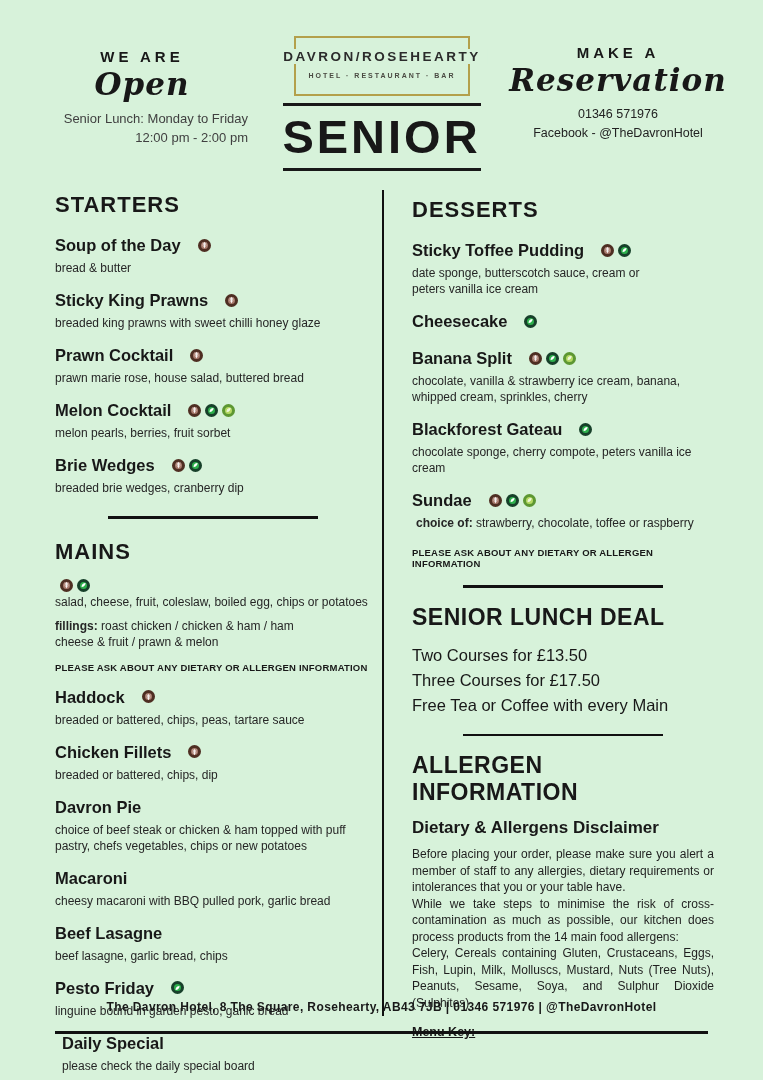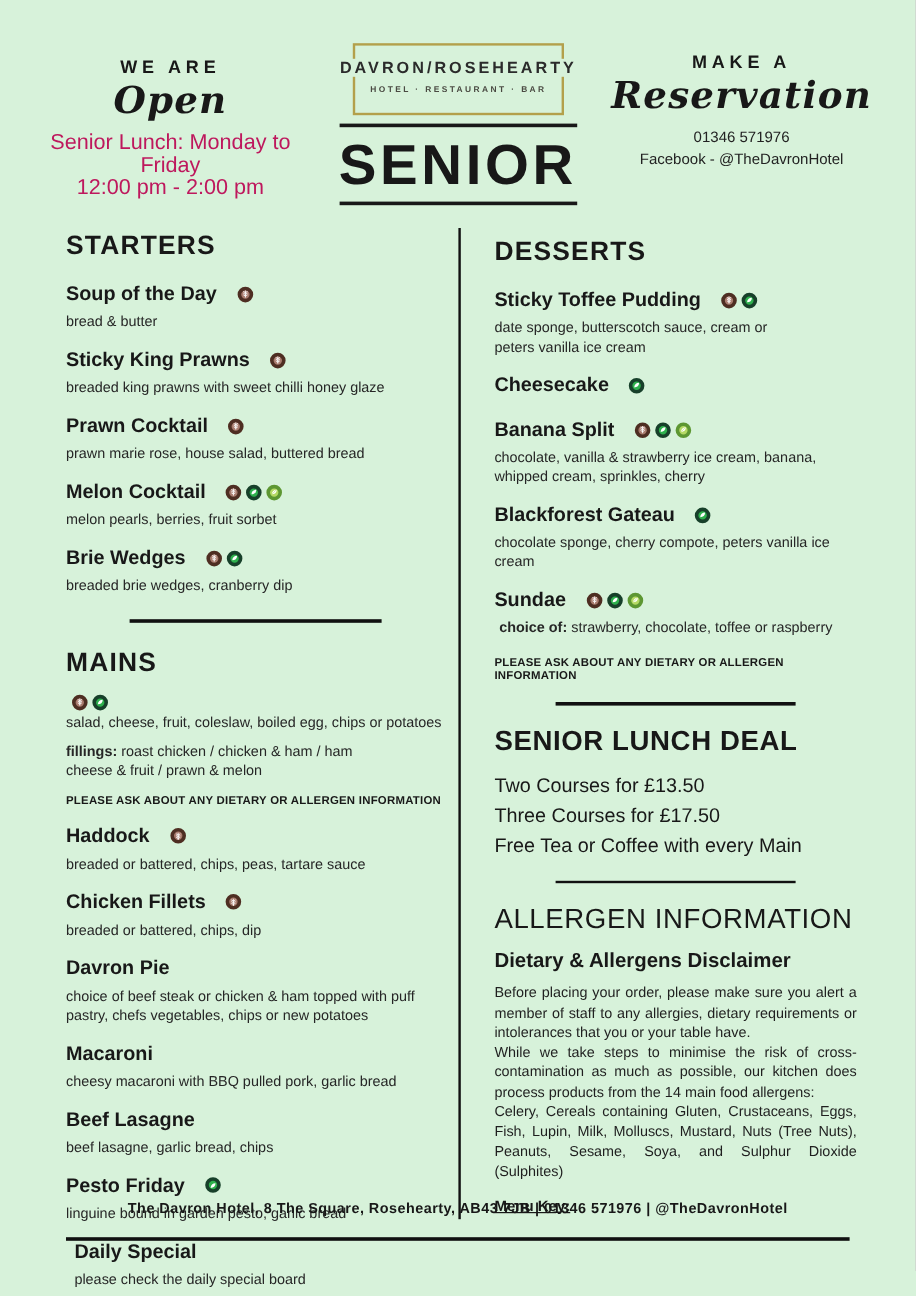--- a/index.html
+++ b/index.html
@@ -7,21 +7,21 @@
   html,body { background:#c9c9c9; }
   body { font-family:"Liberation Sans", sans-serif; }
   .page {
     position:relative; width:763px; height:1080px; margin:0 auto;
     background:var(--bg); color:var(--ink); overflow:hidden;
   }
   
   .open-block { position:absolute; left:36px; top:48px; width:212px; text-align:center; }
   .kicker { font-size:15px; font-weight:700; letter-spacing:4px; }
   .script { font-family:"DejaVu Serif", serif; font-style:italic; font-weight:700; font-size:31px; line-height:38px; letter-spacing:1px; }
-  .open-sub { font-size:18px; line-height:19px; margin-top:6px; color:#be185d; }
+  .open-sub { font-size:13px; line-height:19px; margin-top:6px; color:#404040;text-align:right; }
   .logo-block { position:absolute; left:283px; top:36px; width:198px; }
   .logo-box { position:relative; width:176px; height:60px; border:2px solid var(--gold); margin:0 auto; }
   .logo-name { position:absolute; top:11px; left:50%; transform:translateX(-50%); white-space:nowrap;
     background:var(--bg); padding:0 6px; font-size:13.5px; font-weight:700; letter-spacing:2.5px; color:#2b2b2b; }
   .logo-sub { position:absolute; top:34px; width:100%; text-align:center; font-size:7px; font-weight:700; letter-spacing:2px; color:#4a4a42; }
   .senior-block { position:absolute; left:0; top:103px; width:763px; text-align:center; }
   .senior-rule { width:198px; height:3px; background:var(--ink); margin:0 auto; }
   .senior-title { font-size:47px; font-weight:800; letter-spacing:3px; line-height:62px; }
   .res-block { position:absolute; right:30px; top:44px; width:230px; text-align:center; }
   .res-sub { font-size:12.5px; line-height:19px; margin-top:6px; color:#222; }
@@ -40,21 +40,21 @@
   .col-right .hr { width:200px; margin:16px auto 16px auto; }
   
   .badges { display:inline-flex; align-items:center; gap:4px; margin-left:5px; }
   .badge { display:inline-flex; align-items:center; justify-content:center;
     width:13px; height:13px; border-radius:50%; border-style:solid; border-width:3.5px; flex:none; }
   .badge svg { width:10px; height:10px; display:block; }
   
   .deal-title { font-size:23px; font-weight:800; letter-spacing:.5px; margin-bottom:12px; }
   .deal-line { font-size:16.5px; line-height:25px; }
   
-  .allergen-title { font-size:23px; font-weight:400; letter-spacing:.5px; margin-bottom:12px; }
+  .allergen-title { font-size:23px; font-weight:700; letter-spacing:.5px; margin-bottom:12px; }
   .allergen-sub { font-size:17px; font-weight:700; margin-bottom:8px; }
   .allergen p { font-size:12px; line-height:16.5px; text-align:justify; color:#1f1f1f; }
   
   .menu-key { margin-top:14px; }
   .key-title { font-size:12.5px; font-weight:700; text-decoration:underline; margin-bottom:4px; }
   
   .footer-line { position:absolute; left:55px; top:1031px; width:653px; height:3px; background:#111; }
   .footer-text { position:absolute; left:0; top:1000px; width:763px; text-align:center;
     font-size:12px; font-weight:700; letter-spacing:.4px; }
 </style>

